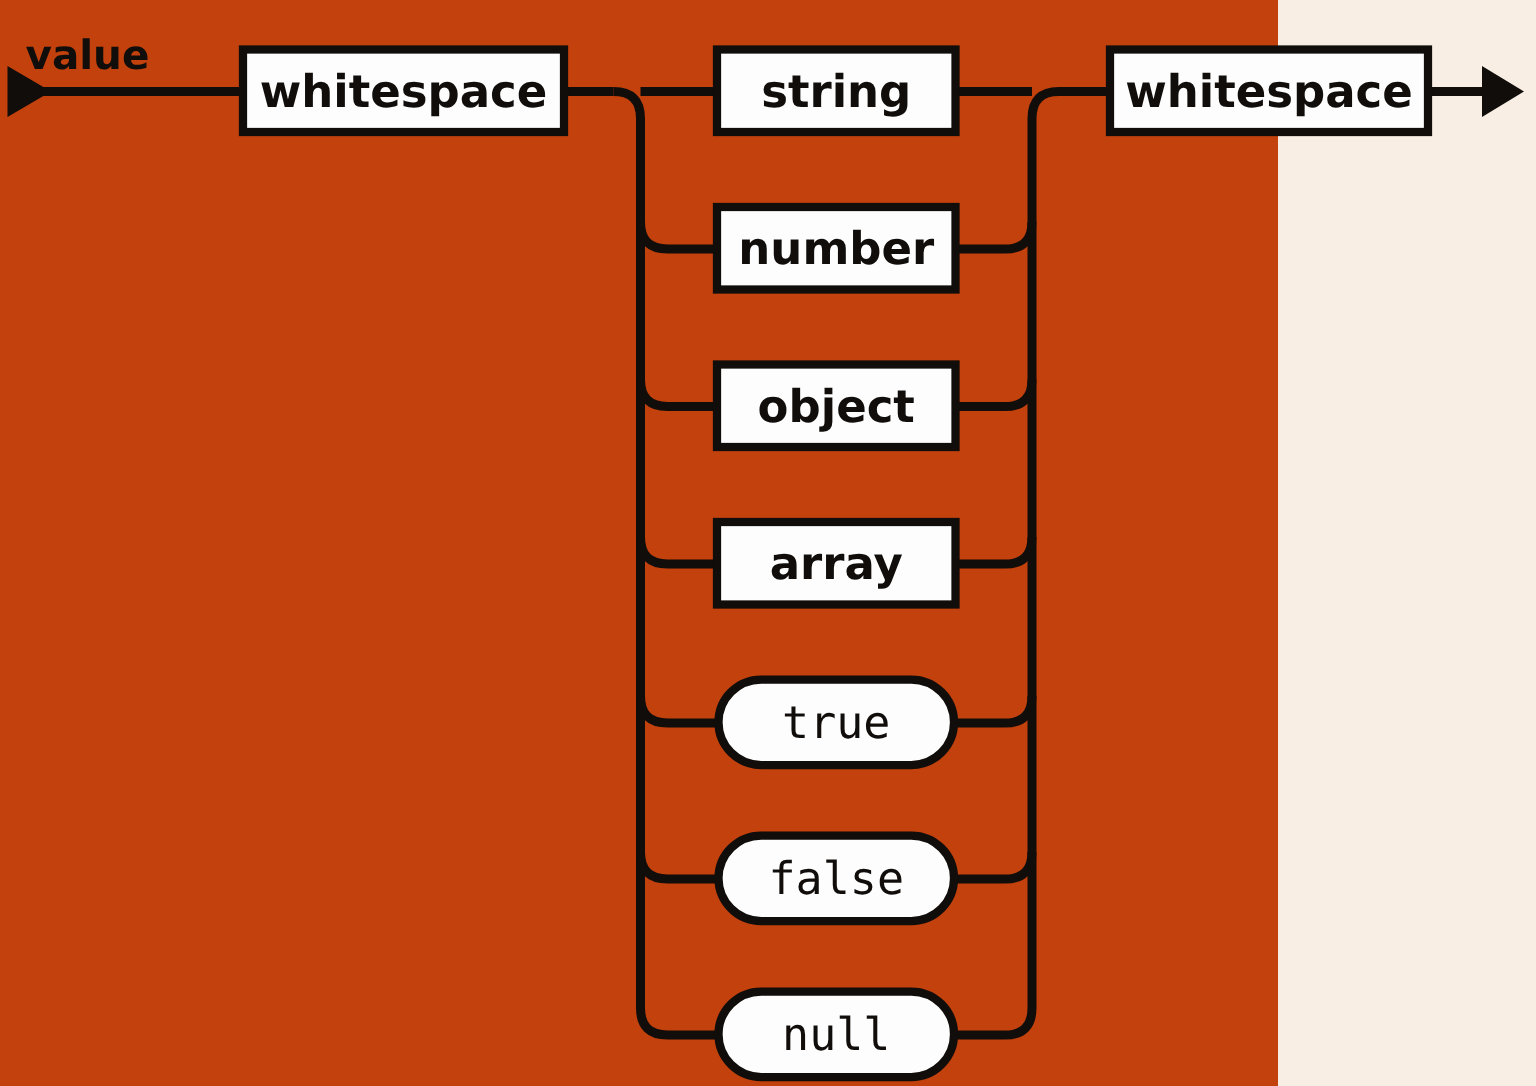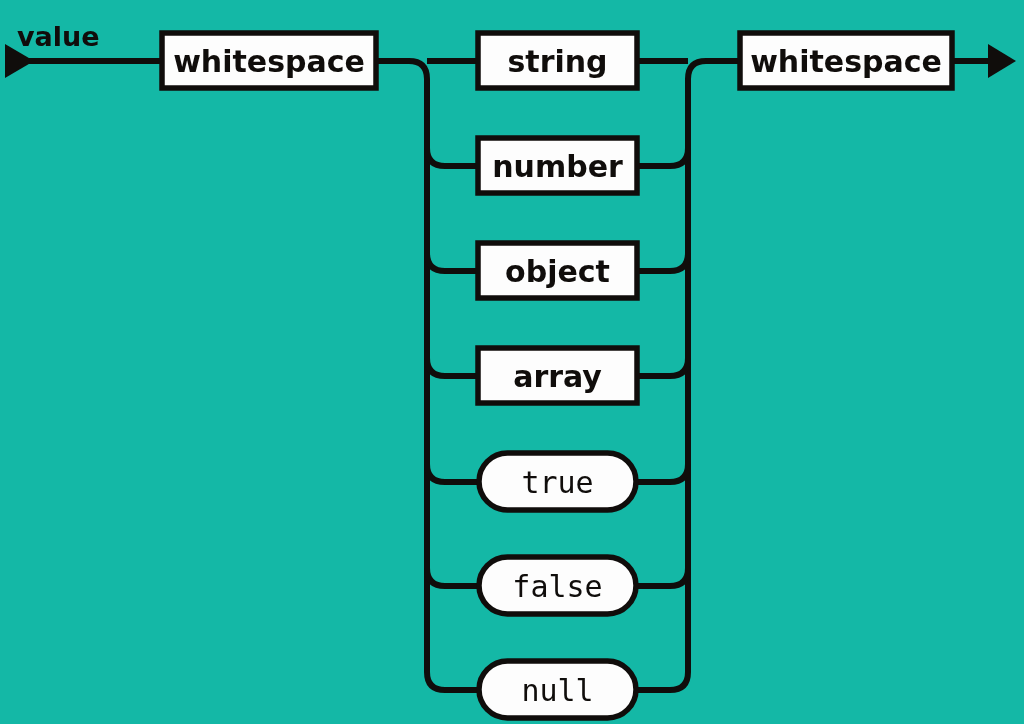--- a/index.html
+++ b/index.html
@@ -9,23 +9,23 @@
     background: #f9eee3;
   }
   body {
     width: 1024px;
     height: 724px;
     overflow: hidden;
     font-family: "Liberation Sans", sans-serif;
   }
   #diagram-root {
     position: relative;
-    width: 1024px;
+    width: 852px;
     height: 724px;
-    background: #14b8a6;
+    background: #c2410c;
   }
   svg.rail-svg {
     position: absolute;
     top: 0;
     left: 0;
     width: 1024px;
     height: 724px;
     display: block;
   }
   .rail-line {

